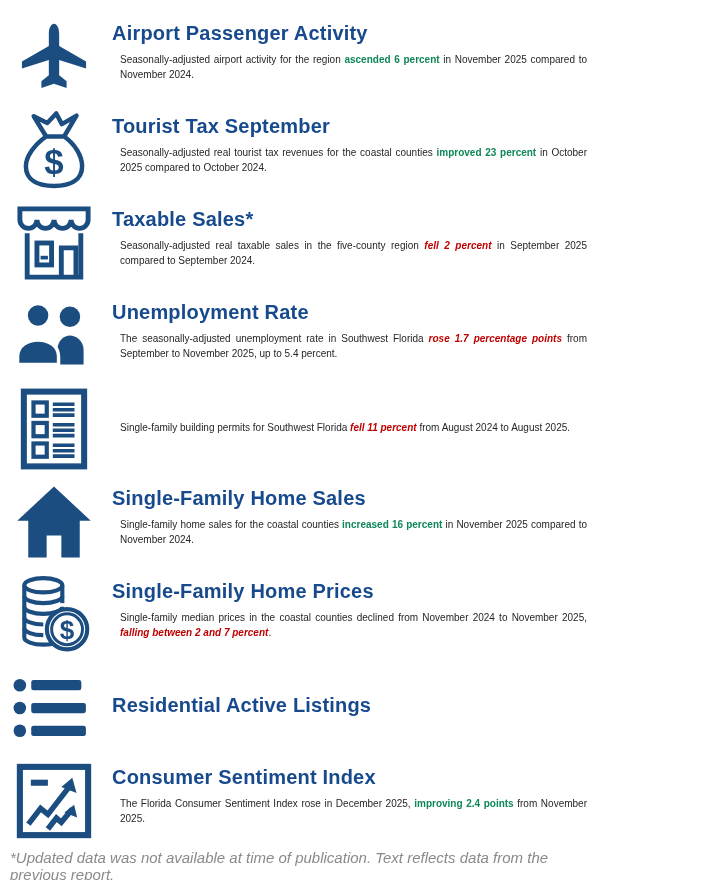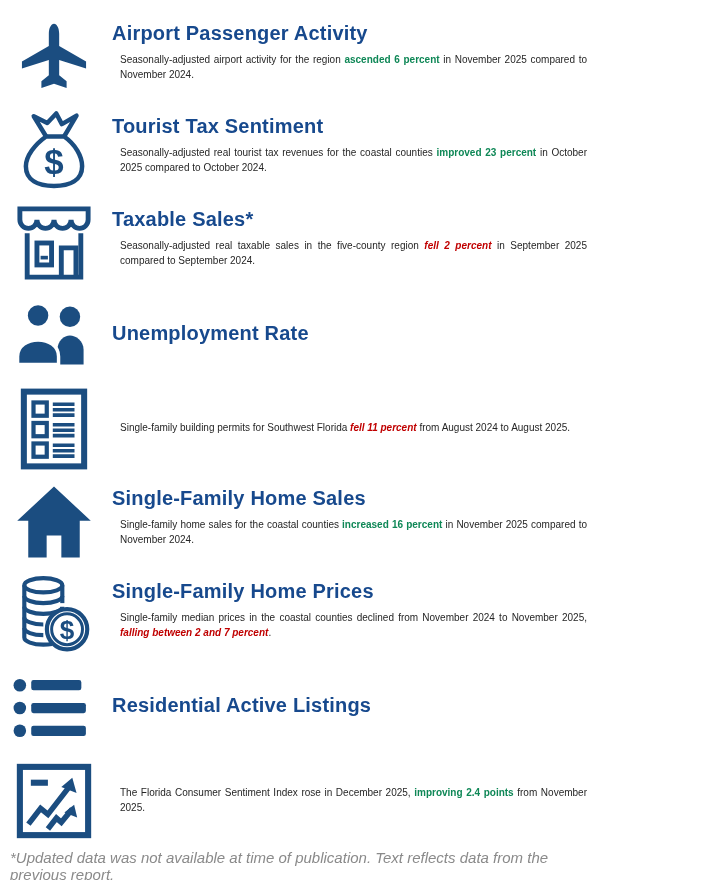--- a/index.html
+++ b/index.html
@@ -41,21 +41,21 @@
             <svg width="72" height="82" viewBox="0 0 64 70">
               <g fill="none" stroke="currentColor" stroke-width="4" stroke-linejoin="round">
                 <path d="M25 23 L14 5 L26 11 L34 2.5 L39 12 L52 4.5 L41 23"></path>
                 <path d="M25 23 C15 30 7 40.5 7 49.5 C7 62 18 67 32 67 C46 67 57 62 57 49.5 C57 40.5 51 30 41 23 Z"></path>
               </g>
               <text x="32" y="56" text-anchor="middle" font-size="31" font-weight="bold" fill="currentColor" font-family="Liberation Sans, sans-serif">$</text>
             </svg>
           </span>
     </div>
     <div class="text-cell">
-      <h2 class="title">Tourist Tax Sentiment</h2>
+      <h2 class="title">Tourist Tax September</h2>
       <p class="body"><span class="seg-normal">Seasonally-adjusted real tourist tax revenues for the coastal counties </span><span class="seg-green">improved 23 percent</span><span class="seg-normal"> in October 2025 compared to October 2024.</span></p>
     </div>
   </section>
 
   <section class="row">
     <div class="icon-cell">
       <span class="icon">
             <svg width="84" height="78" viewBox="0 0 68 64" fill="none" stroke="currentColor" stroke-width="4">
               <path d="M6 4h56v9a7 7 0 0 1-14 0 7 7 0 0 1-14 0 7 7 0 0 1-14 0 7 7 0 0 1-14 0z"></path>
               <path d="M12 24v36h44V24"></path>
@@ -79,20 +79,21 @@
                 <circle cx="50" cy="12" r="9"></circle>
                 <path d="M39 54V41c0-8 6-12.5 11-12.5S62 33 62 41v13z"></path>
                 <circle cx="22" cy="11" r="10.5" stroke="#fff" stroke-width="3"></circle>
                 <path d="M4 54v-7c0-9.5 9-14.5 18-14.5s18 5 18 14.5v7z" stroke="#fff" stroke-width="3"></path>
               </g>
             </svg>
           </span>
     </div>
     <div class="text-cell">
       <h2 class="title">Unemployment Rate</h2>
+      <p class="body"><span class="seg-normal">The seasonally-adjusted unemployment rate in Southwest Florida </span><span class="seg-red">rose 1.7 percentage points</span><span class="seg-normal"> from September to November 2025, up to 5.4 percent.</span></p>
     </div>
   </section>
 
   <section class="row">
     <div class="icon-cell">
       <span class="icon">
             <svg width="68" height="82" viewBox="0 0 56 68" fill="none" stroke="currentColor">
               <rect x="3" y="3" width="50" height="62" stroke-width="5"></rect>
               <g stroke-width="3.5">
                 <rect x="11" y="12" width="11" height="11"></rect>
@@ -174,20 +175,21 @@
               <rect x="4" y="4" width="56" height="56" fill="none" stroke="currentColor" stroke-width="5"></rect>
               <path d="M13 17h14" stroke="currentColor" stroke-width="5"></path>
               <path d="M11 51l10-13 6 5 17-22" fill="none" stroke="currentColor" stroke-width="4.5"></path>
               <path d="M47 13l3.5 12.5-12.5-5z" fill="currentColor"></path>
               <path d="M27 55l7-9 4 3.5 9-11" fill="none" stroke="currentColor" stroke-width="4.5"></path>
               <path d="M48.5 35l2.5 10.5-10.5-4z" fill="currentColor"></path>
             </svg>
           </span>
     </div>
     <div class="text-cell">
+      <h2 class="title">Consumer Sentiment Index</h2>
       <p class="body"><span class="seg-normal">The Florida Consumer Sentiment Index rose in December 2025, </span><span class="seg-green">improving 2.4 points</span><span class="seg-normal"> from November 2025.</span></p>
     </div>
   </section>
 </main>
   <footer>
     <p>*Updated data was not available at time of publication. Text reflects data from the previous report.</p>
   </footer>
 </div>
 
 </body></html>

